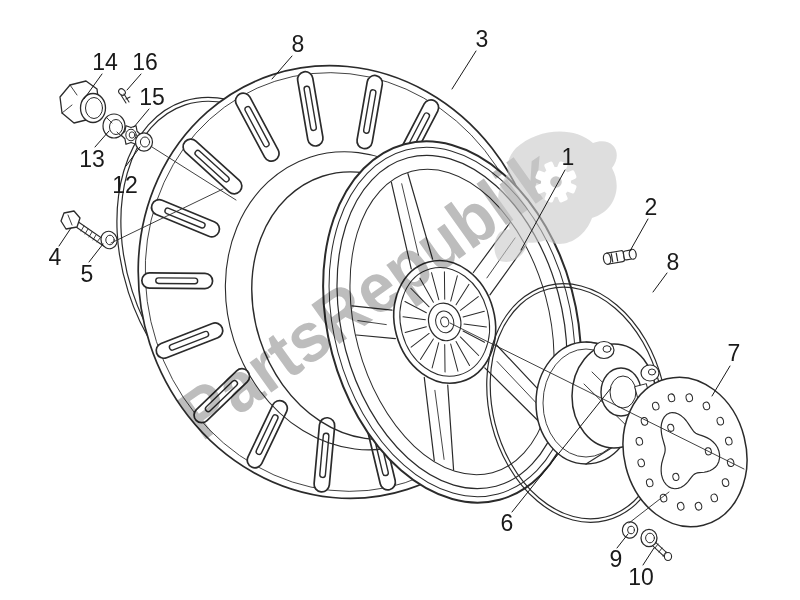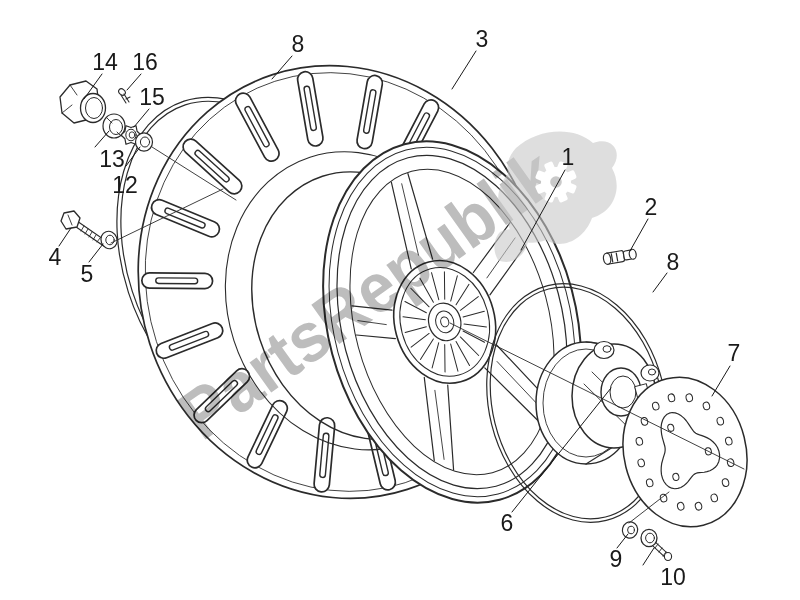--- a/index.html
+++ b/index.html
@@ -301,27 +301,27 @@
     <line x1="512" y1="512" x2="611" y2="388"></line>
     <line x1="617" y1="548" x2="628" y2="534"></line>
     <line x1="643" y1="565" x2="654" y2="548"></line>
   </g>
 </svg>
 
 <div id="callout-layer">
       <div class="callout" style="left: 105px; top: 62px;">14</div>
       <div class="callout" style="left: 145px; top: 62px;">16</div>
       <div class="callout" style="left: 152px; top: 97px;">15</div>
-      <div class="callout" style="left: 92px; top: 159px; margin-left: 20px;">13</div>
+      <div class="callout" style="left: 92px; top: 159px;">13</div>
       <div class="callout" style="left: 125px; top: 185px;">12</div>
       <div class="callout" style="left: 55px; top: 257px;">4</div>
       <div class="callout" style="left: 87px; top: 274px;">5</div>
       <div class="callout" style="left: 298px; top: 44px;">8</div>
       <div class="callout" style="left: 482px; top: 39px;">3</div>
       <div class="callout" style="left: 568px; top: 157px;">1</div>
       <div class="callout" style="left: 651px; top: 207px;">2</div>
       <div class="callout" style="left: 673px; top: 262px;">8</div>
       <div class="callout" style="left: 734px; top: 353px;">7</div>
       <div class="callout" style="left: 507px; top: 523px;">6</div>
       <div class="callout" style="left: 616px; top: 559px;">9</div>
-      <div class="callout" style="left: 641px; top: 577px; margin-left: 32px;">10</div>
+      <div class="callout" style="left: 641px; top: 577px;">10</div>
     </div>
 </div>
 
 </body></html>

